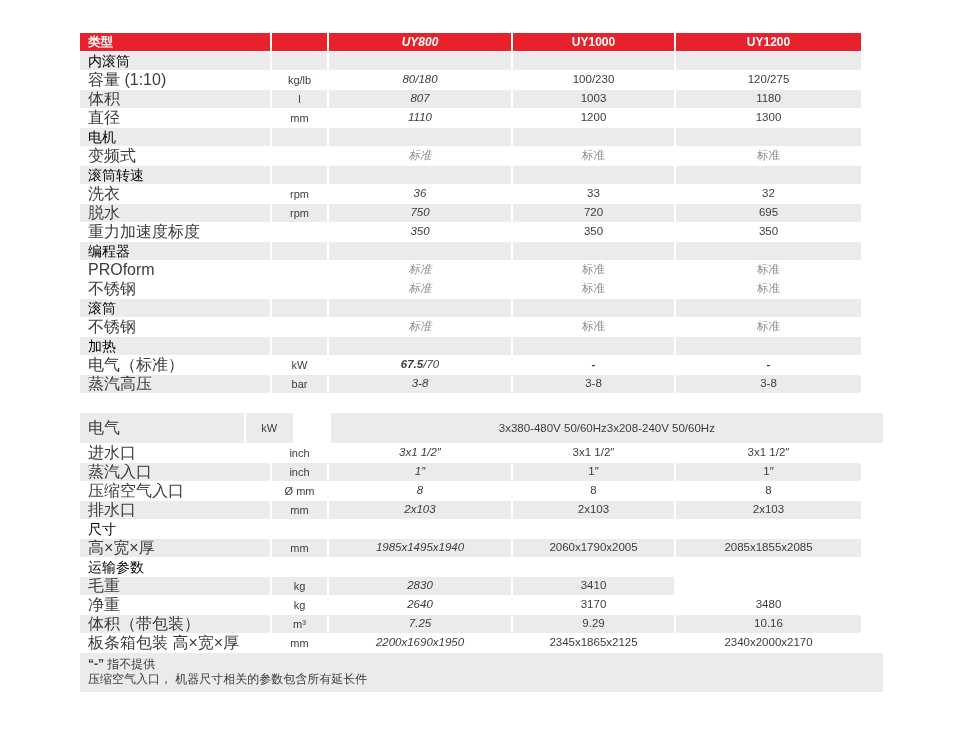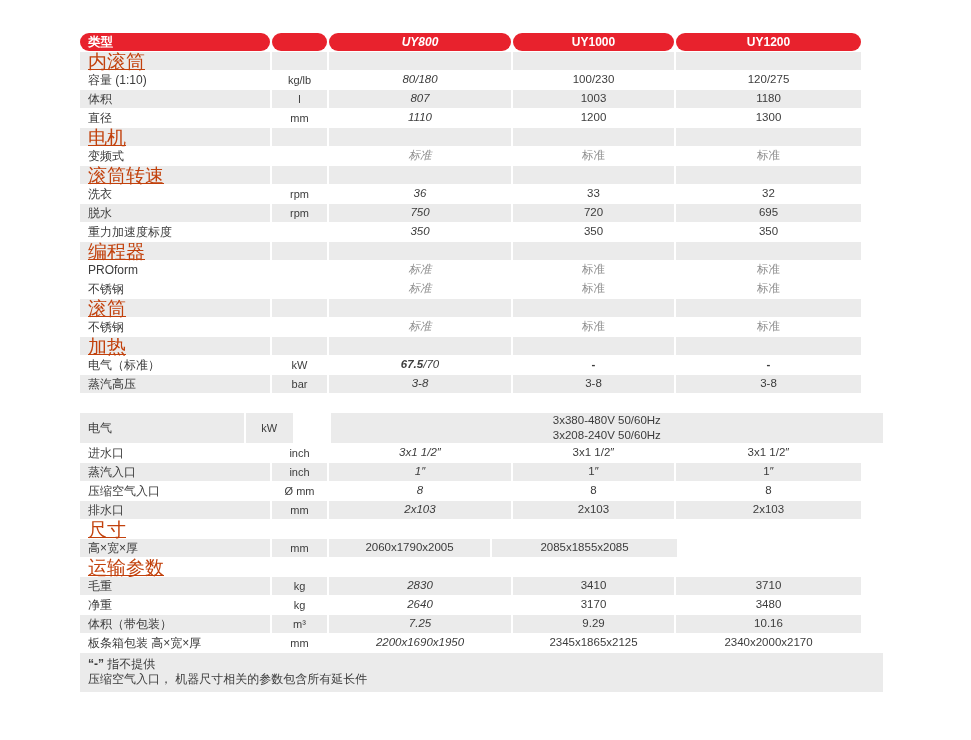--- a/index.html
+++ b/index.html
@@ -24,32 +24,32 @@
     display:flex;gap:2px;margin-bottom:1px;height:18px;
   }
   .row.tall{height:30px;}
   .cell{
     display:flex;align-items:center;justify-content:center;
     box-sizing:border-box;
     font-size:11.5px;
     line-height:1;
     background:transparent;
   }
-  .c0{width:190px;justify-content:flex-start;padding-left:8px;font-size:12px;}
+  .c0{width:190px;justify-content:flex-start;padding-left:8px;font-size:16px;}
   .c1{width:55px;font-size:11px;}
   .c2{width:182px;font-style:italic;}
   .c3{width:161px;}
   .c4{width:185px;}
-  .cmerged{width:646px;flex-direction:column;justify-content:center;line-height:1.3;margin-left:36px;}
+  .cmerged{width:646px;flex-direction:row;justify-content:center;line-height:1.3;margin-left:36px;}
   .gray .cell{background:var(--gray);}
   .header-row .cell{
-    background:var(--red);color:#ffffff;font-weight:bold;font-size:12px;border-radius:9px;
+    background:var(--red);color:#ffffff;font-weight:bold;font-size:12px;
   }
   .header-row .c0{font-size:12.5px;}
-  .section-row .c0{font-size:19px;color:#c2410c;text-decoration:underline;}
+  .section-row .c0{font-size:14px;color:#000000;}
   .muted{color:var(--muted);}
   .bold{font-weight:bold;}
   .footnote{
     box-sizing:border-box;
     width:803px;background:var(--gray);
     padding:4px 20px 5px 8px;
     font-size:12px;line-height:1.25;color:var(--ink);
   }
 </style>
 </head>
@@ -245,36 +245,36 @@
         <div class="row section-row">
           <div class="cell c0">尺寸</div>
           <div class="cell c1"></div>
           <div class="cell c2"></div>
           <div class="cell c3"></div>
           <div class="cell c4"></div>
         </div>
         <div class="row gray">
           <div class="cell c0">高×宽×厚</div>
           <div class="cell c1">mm</div>
+          <div class="cell c2">1985x1495x1940</div>
           <div class="cell c3">2060x1790x2005</div>
           <div class="cell c4">2085x1855x2085</div>
         </div>
         <div class="row section-row">
           <div class="cell c0">运输参数</div>
           <div class="cell c1"></div>
           <div class="cell c2"></div>
           <div class="cell c3"></div>
           <div class="cell c4"></div>
         </div>
         <div class="row gray">
           <div class="cell c0">毛重</div>
           <div class="cell c1">kg</div>
           <div class="cell c2">2830</div>
           <div class="cell c3">3410</div>
-          <div class="cell c4">3710</div>
         </div>
         <div class="row">
           <div class="cell c0">净重</div>
           <div class="cell c1">kg</div>
           <div class="cell c2">2640</div>
           <div class="cell c3">3170</div>
           <div class="cell c4">3480</div>
         </div>
         <div class="row gray">
           <div class="cell c0">体积（带包装）</div>

